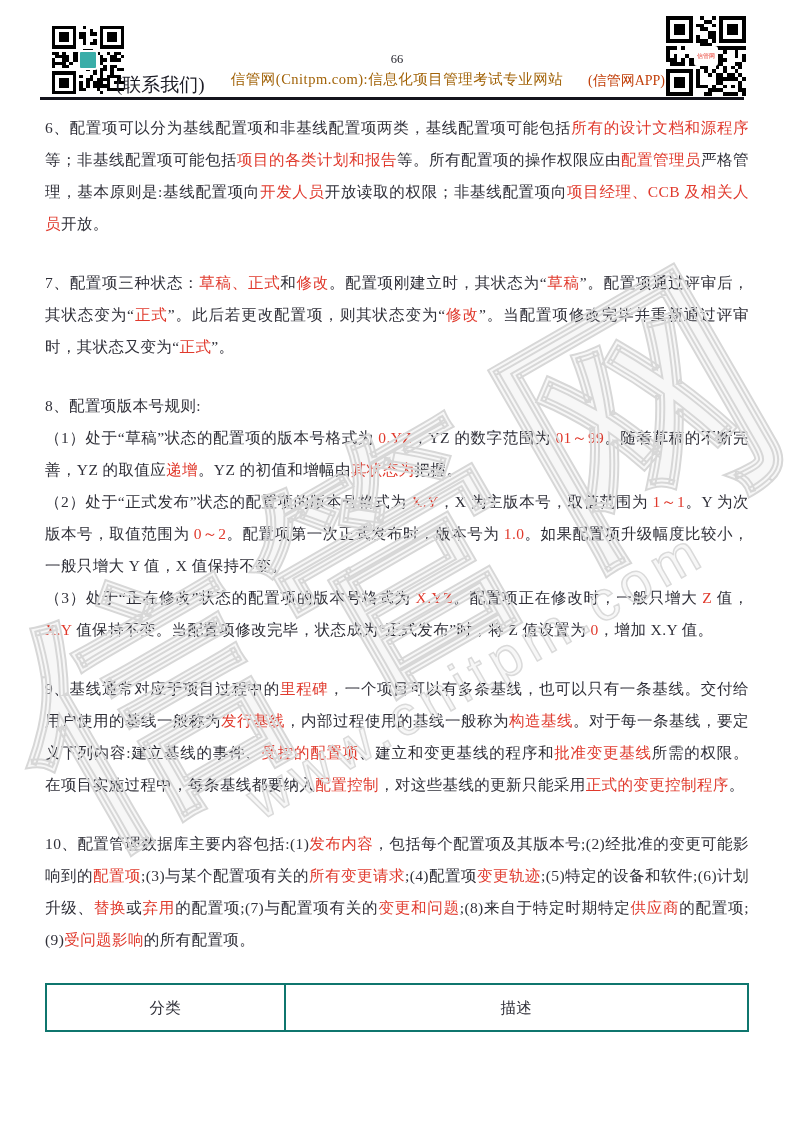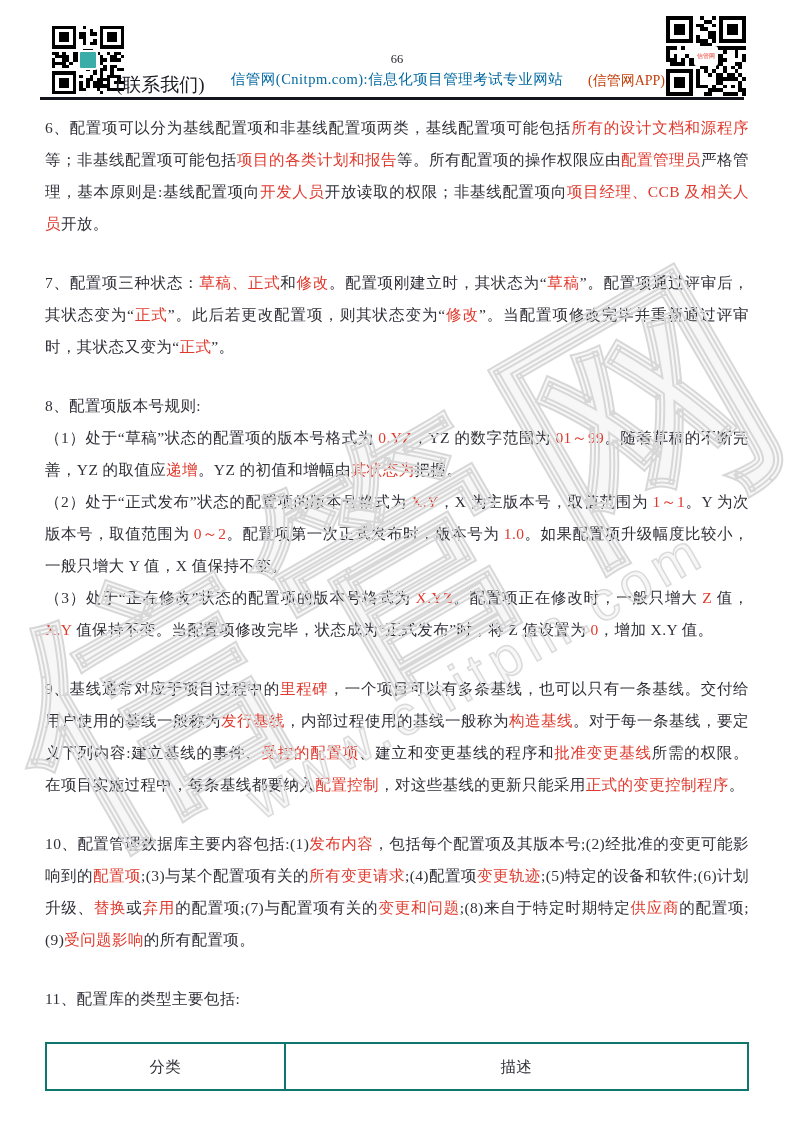--- a/index.html
+++ b/index.html
@@ -15,21 +15,21 @@
   .qr-right { left:666px; top:16px; width:80px; height:80px; }
   .qr-logo { position:absolute; left:50%; top:50%; transform:translate(-50%,-50%);
              border-radius:3px; border:2px solid #fff; }
   .qr-logo-left  { width:16px; height:16px; background:#3aada8; }
   .qr-logo-right { width:20px; height:16px; background:#fff; display:flex; align-items:center; justify-content:center;
                    font-size:6px; color:#e8372b; font-family:"Liberation Sans",sans-serif; }
   .caption-left  { position:absolute; left:116px; top:72px; font-size:19px; color:#1d1d26; }
   .caption-right { position:absolute; left:588px; top:72px; font-size:14px; color:#c2410c; }
   .head-center { position:absolute; left:150px; right:150px; top:52px; text-align:center; }
   .page-num  { font-size:12.5px; color:#1d1d26; }
-  .site-line { font-size:14.5px; color:#0369a1; margin-top:3px; letter-spacing:0.5px; }
+  .site-line { font-size:14.5px; color:#a16207; margin-top:3px; letter-spacing:0.5px; }
   .header-rule { position:absolute; left:40px; top:97px; width:704px; height:3px; background:#14141c; }
   
   .watermark { position:absolute; left:-45px; top:415px; width:920px; z-index:2;
                transform:rotate(-30deg); text-align:center; pointer-events:none; }
   .wm-main { font-size:258px; line-height:1.05; font-weight:bold; letter-spacing:28px; white-space:nowrap;
              color:rgba(0,0,0,0.03); -webkit-text-stroke:2px #d7d7d7; }
   .wm-sub  { font-size:56px; letter-spacing:7px; margin-top:-28px;
              color:rgba(0,0,0,0.03); -webkit-text-stroke:1.5px #dadada;
              font-family:"Liberation Sans",sans-serif; }
   
@@ -351,21 +351,20 @@
   <div class="content">
     <div>
         <p class="para"><span>6、配置项可以分为基线配置项和非基线配置项两类，基线配置项可能包括</span><span class="red">所有的设计文档和源程序</span><span>等；非基线配置项可能包括</span><span class="red">项目的各类计划和报告</span><span>等。所有配置项的操作权限应由</span><span class="red">配置管理员</span><span>严格管理，基本原则是:基线配置项向</span><span class="red">开发人员</span><span>开放读取的权限；非基线配置项向</span><span class="red">项目经理、CCB 及相关人员</span><span>开放。</span></p>
         <p class="para"><span>7、配置项三种状态：</span><span class="red">草稿、正式</span><span>和</span><span class="red">修改</span><span>。配置项刚建立时，其状态为“</span><span class="red">草稿</span><span>”。配置项通过评审后，其状态变为“</span><span class="red">正式</span><span>”。此后若更改配置项，则其状态变为“</span><span class="red">修改</span><span>”。当配置项修改完毕并重新通过评审时，其状态又变为“</span><span class="red">正式</span><span>”。</span></p>
         <p class="para tight"><span>8、配置项版本号规则:</span></p>
         <p class="para tight"><span>（1）处于“草稿”状态的配置项的版本号格式为 </span><span class="red">0.YZ</span><span>，YZ 的数字范围为 </span><span class="red">01～99</span><span>。随着草稿的不断完善，YZ 的取值应</span><span class="red">递增</span><span>。YZ 的初值和增幅由</span><span class="red">其状态为</span><span>把握。</span></p>
         <p class="para tight"><span>（2）处于“正式发布”状态的配置项的版本号格式为 </span><span class="red">X.Y</span><span>，X 为主版本号，取值范围为 </span><span class="red">1～1</span><span>。Y 为次版本号，取值范围为 </span><span class="red">0～2</span><span>。配置项第一次正式发布时，版本号为 </span><span class="red">1.0</span><span>。如果配置项升级幅度比较小，一般只增大 Y 值，X 值保持不变。</span></p>
         <p class="para"><span>（3）处于“正在修改”状态的配置项的版本号格式为 </span><span class="red">X.YZ</span><span>。配置项正在修改时，一般只增大 </span><span class="red">Z</span><span> 值，</span><span class="red">X.Y</span><span> 值保持不变。当配置项修改完毕，状态成为“正式发布”时，将 Z 值设置为 </span><span class="red">0</span><span>，增加 X.Y 值。</span></p>
         <p class="para"><span>9、基线通常对应于项目过程中的</span><span class="red">里程碑</span><span>，一个项目可以有多条基线，也可以只有一条基线。交付给用户使用的基线一般称为</span><span class="red">发行基线</span><span>，内部过程使用的基线一般称为</span><span class="red">构造基线</span><span>。对于每一条基线，要定义下列内容:建立基线的事件、</span><span class="red">受控的配置项</span><span>、建立和变更基线的程序和</span><span class="red">批准变更基线</span><span>所需的权限。在项目实施过程中，每条基线都要纳入</span><span class="red">配置控制</span><span>，对这些基线的更新只能采用</span><span class="red">正式的变更控制程序</span><span>。</span></p>
         <p class="para"><span>10、配置管理数据库主要内容包括:(1)</span><span class="red">发布内容</span><span>，包括每个配置项及其版本号;(2)经批准的变更可能影响到的</span><span class="red">配置项</span><span>;(3)与某个配置项有关的</span><span class="red">所有变更请求</span><span>;(4)配置项</span><span class="red">变更轨迹</span><span>;(5)特定的设备和软件;(6)计划升级、</span><span class="red">替换</span><span>或</span><span class="red">弃用</span><span>的配置项;(7)与配置项有关的</span><span class="red">变更和问题</span><span>;(8)来自于特定时期特定</span><span class="red">供应商</span><span>的配置项;(9)</span><span class="red">受问题影响</span><span>的所有配置项。</span></p>
-        <p class="para"><span>11、配置库的类型主要包括:</span></p>
       </div>
     <table class="cfg-table">
       <tbody>
           <tr>
         <th class="col-cat">分类</th>
         <th>描述</th>
       </tr>
     </tbody>
       </table>
   </div>

